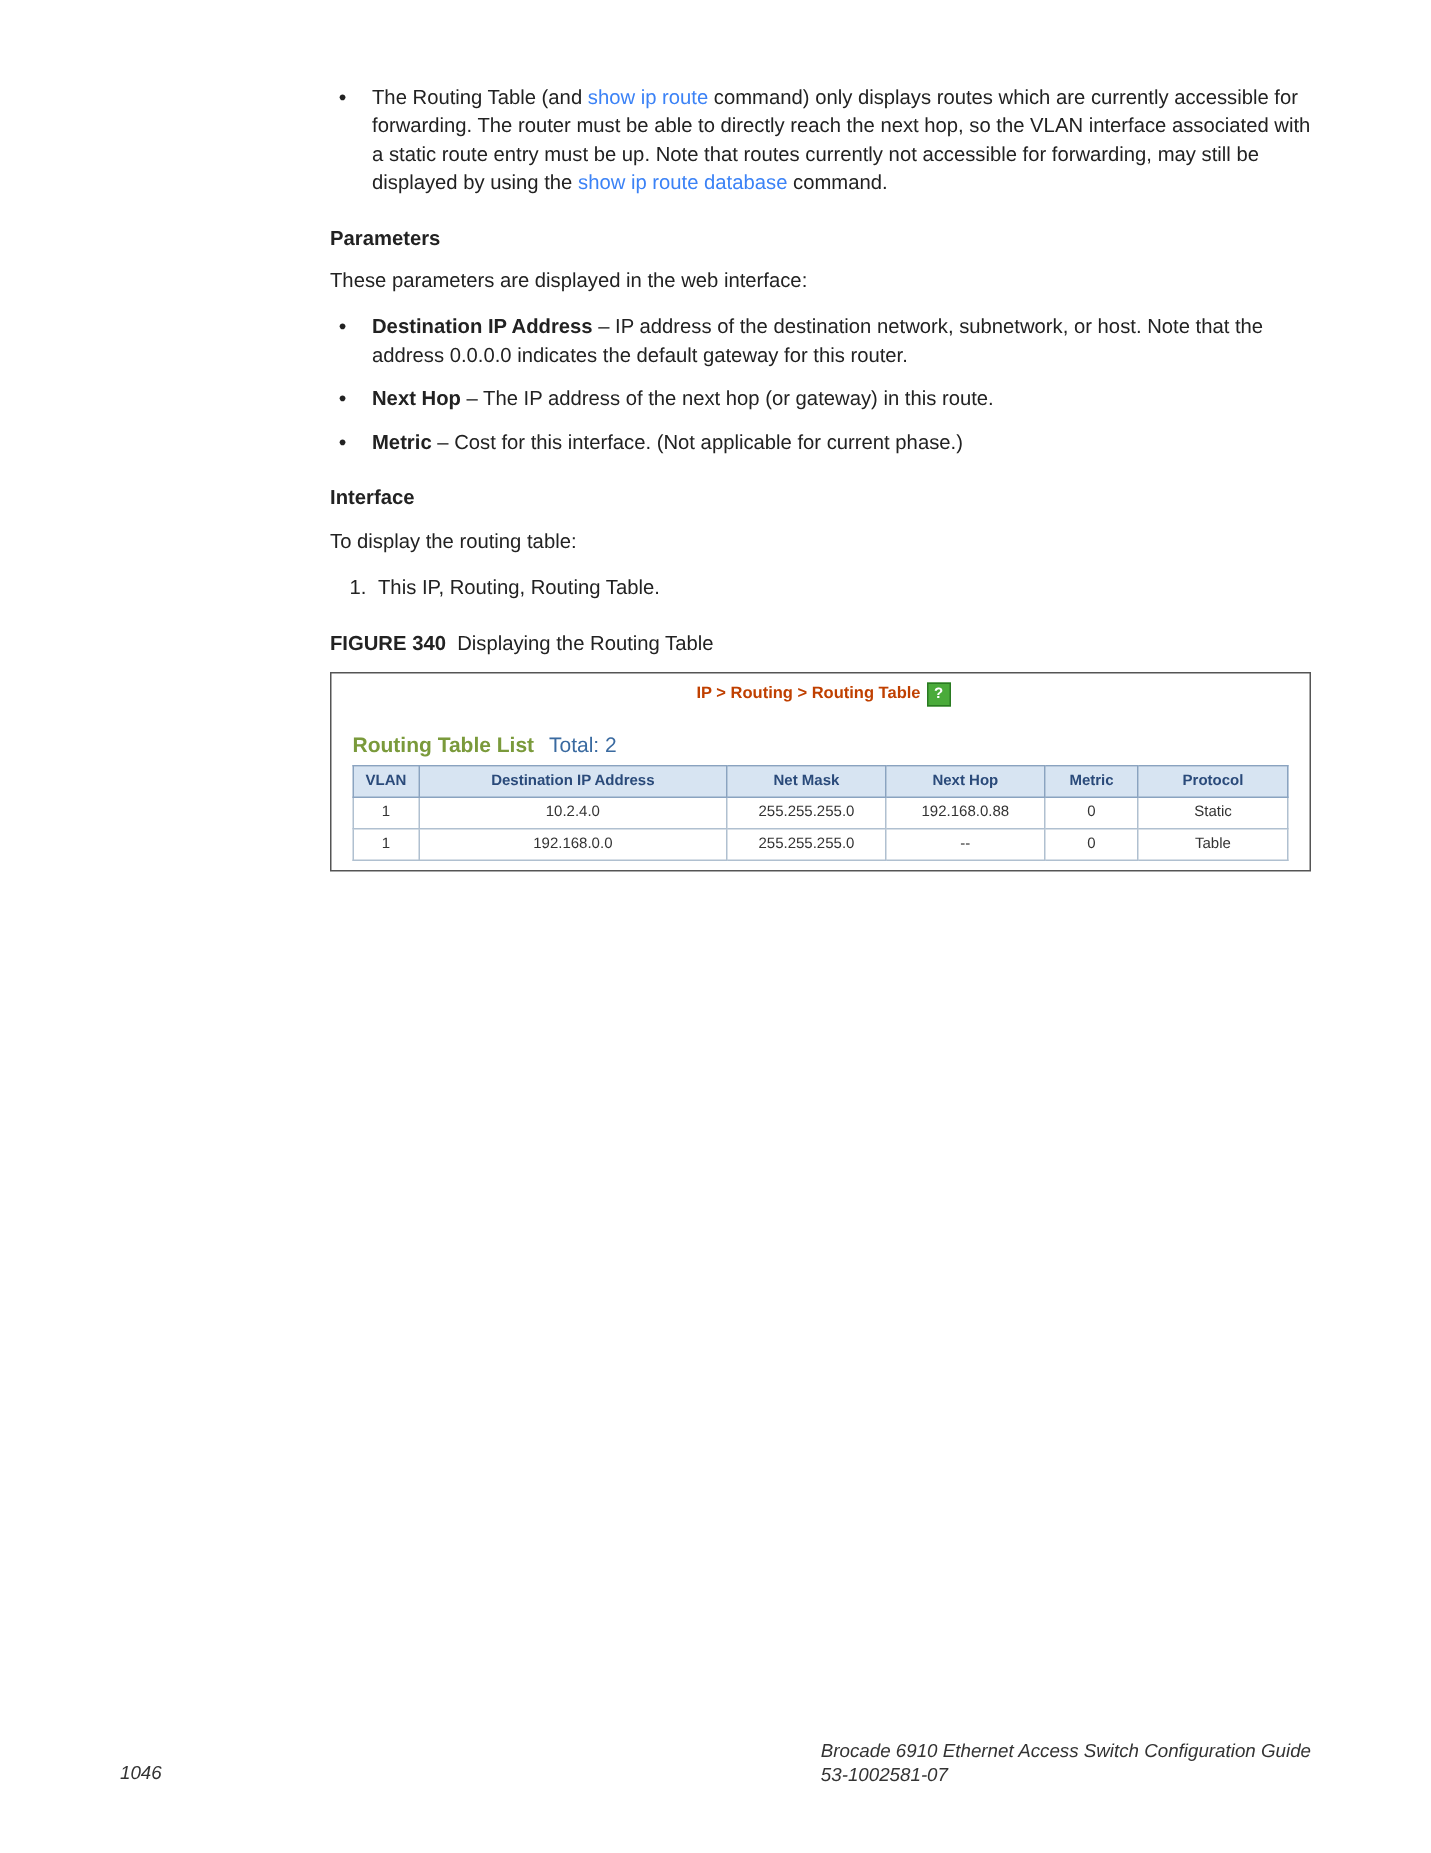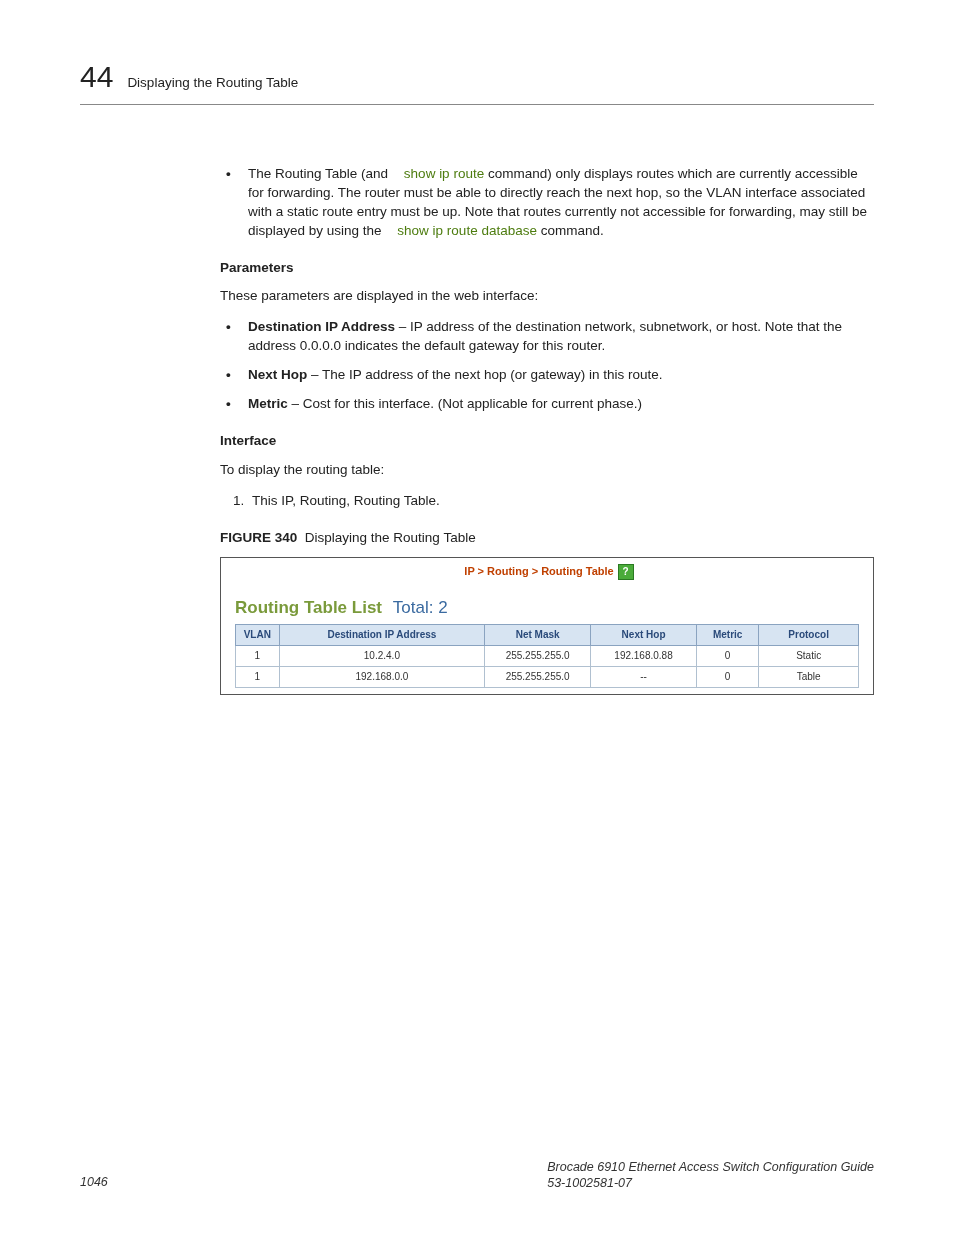--- a/index.html
+++ b/index.html
@@ -48,21 +48,21 @@
     padding-left: 28px;
     margin-bottom: 10px;
   }
   ul.bullets > li::before {
     content: "•";
     position: absolute;
     left: 6px;
     top: 0;
     font-weight: bold;
   }
-  .link { color: #4d7c0f; margin-left: 12px; }
+  .link { color: #3b82f6; }
   .section-label {
     font-weight: bold;
     margin: 18px 0 10px 0;
   }
   .plain {
     margin: 0 0 12px 0;
   }
   ol.steps {
     margin: 0 0 18px 0;
     padding-left: 28px;
@@ -96,21 +96,21 @@
     height: 14px;
     background: #4aab3a;
     color: #fff;
     font-size: 10px;
     font-weight: bold;
     text-align: center;
     line-height: 14px;
     border: 1px solid #2a7a22;
   }
   .list-title {
-    font-size: 17px;
+    font-size: 14px;
     color: #7a9a3b;
     font-weight: bold;
     margin: 10px 0 4px 12px;
   }
   .list-title .total-lbl { color: #3a6aa0; font-weight: normal; margin-left: 6px; }
   table.routing {
     width: calc(100% - 24px);
     margin: 0 12px;
     border-collapse: collapse;
     table-layout: fixed;
@@ -152,24 +152,20 @@
     color: #333;
   }
   .footer .page-num { font-style: italic; }
   .footer .doc-info { text-align: left; line-height: 1.3; }
 </style>
 </head>
 <body>
 
 <div class="page">
 
-  <div class="running-head">
-    <span class="chnum">44</span>
-    <span class="chtitle">Displaying the Routing Table</span>
-  </div>
 
   <div class="content">
 
     <ul class="bullets">
       <li>
         <span>The Routing Table (and </span><span class="link">show ip route</span><span> command) only displays routes which are currently accessible for forwarding. The router must be able to directly reach the next hop, so the VLAN interface associated with a static route entry must be up. Note that routes currently not accessible for forwarding, may still be displayed by using the </span><span class="link">show ip route database</span><span> command.</span>
       </li>
     </ul>
 
     <div class="section-label">Parameters</div>

